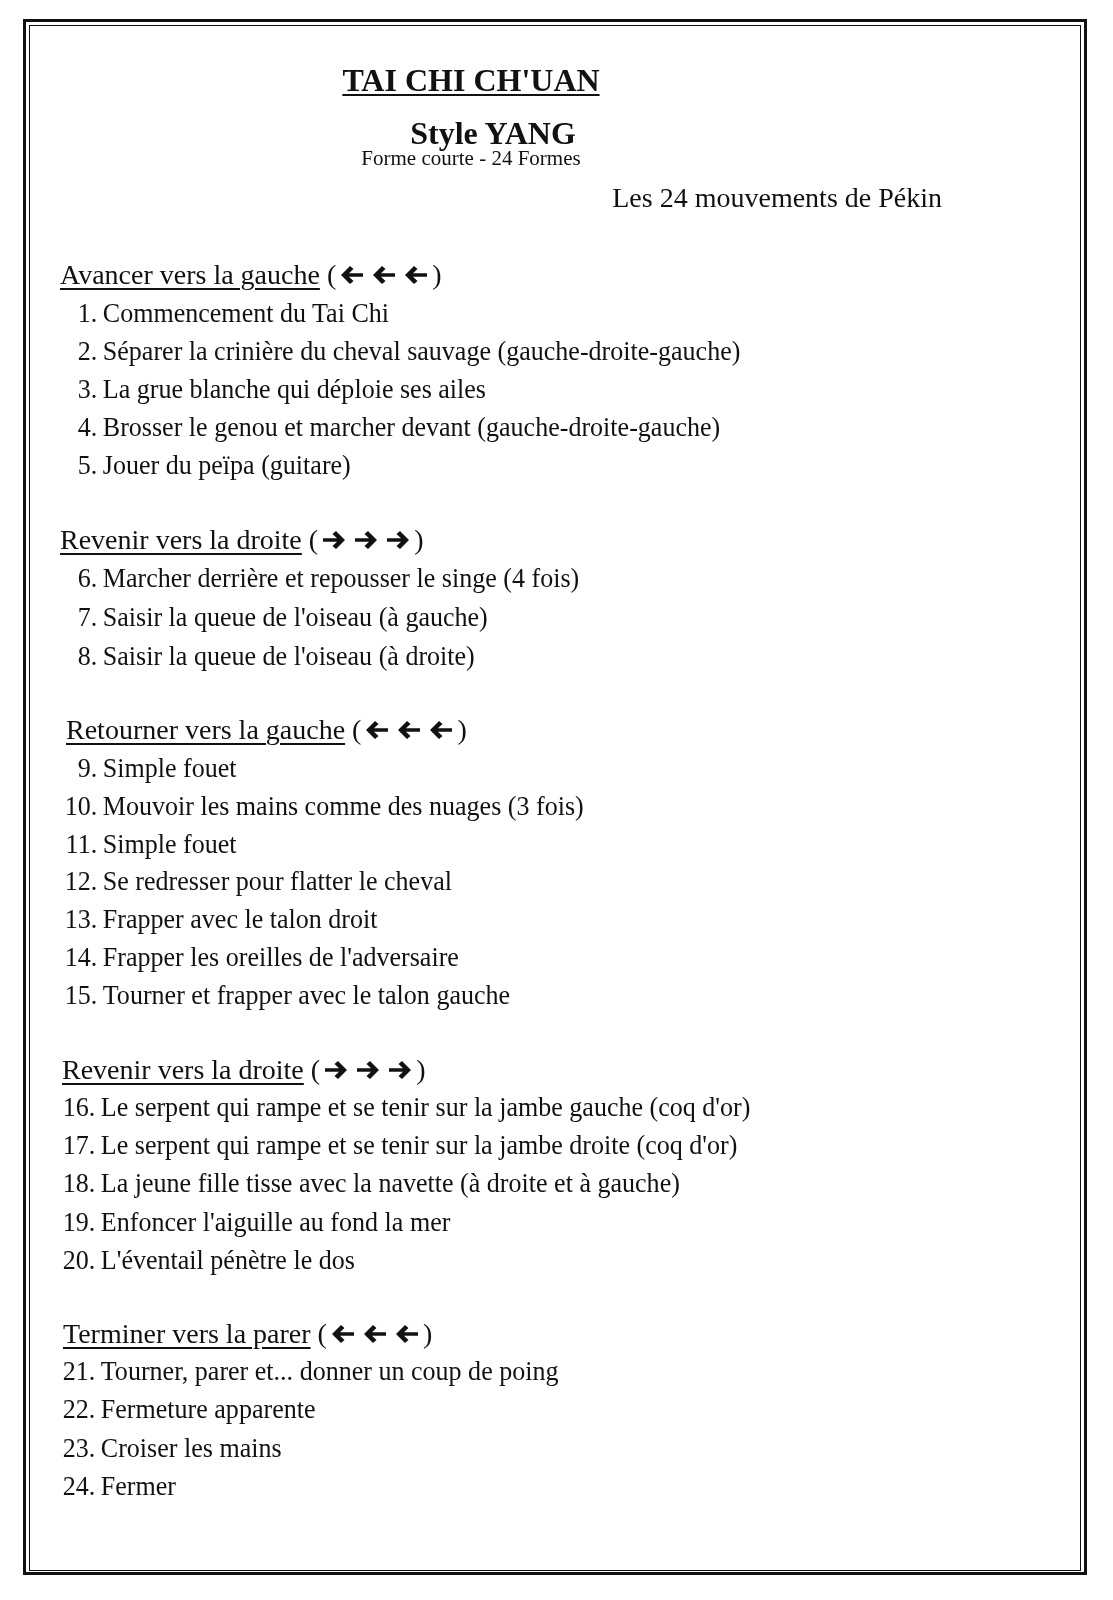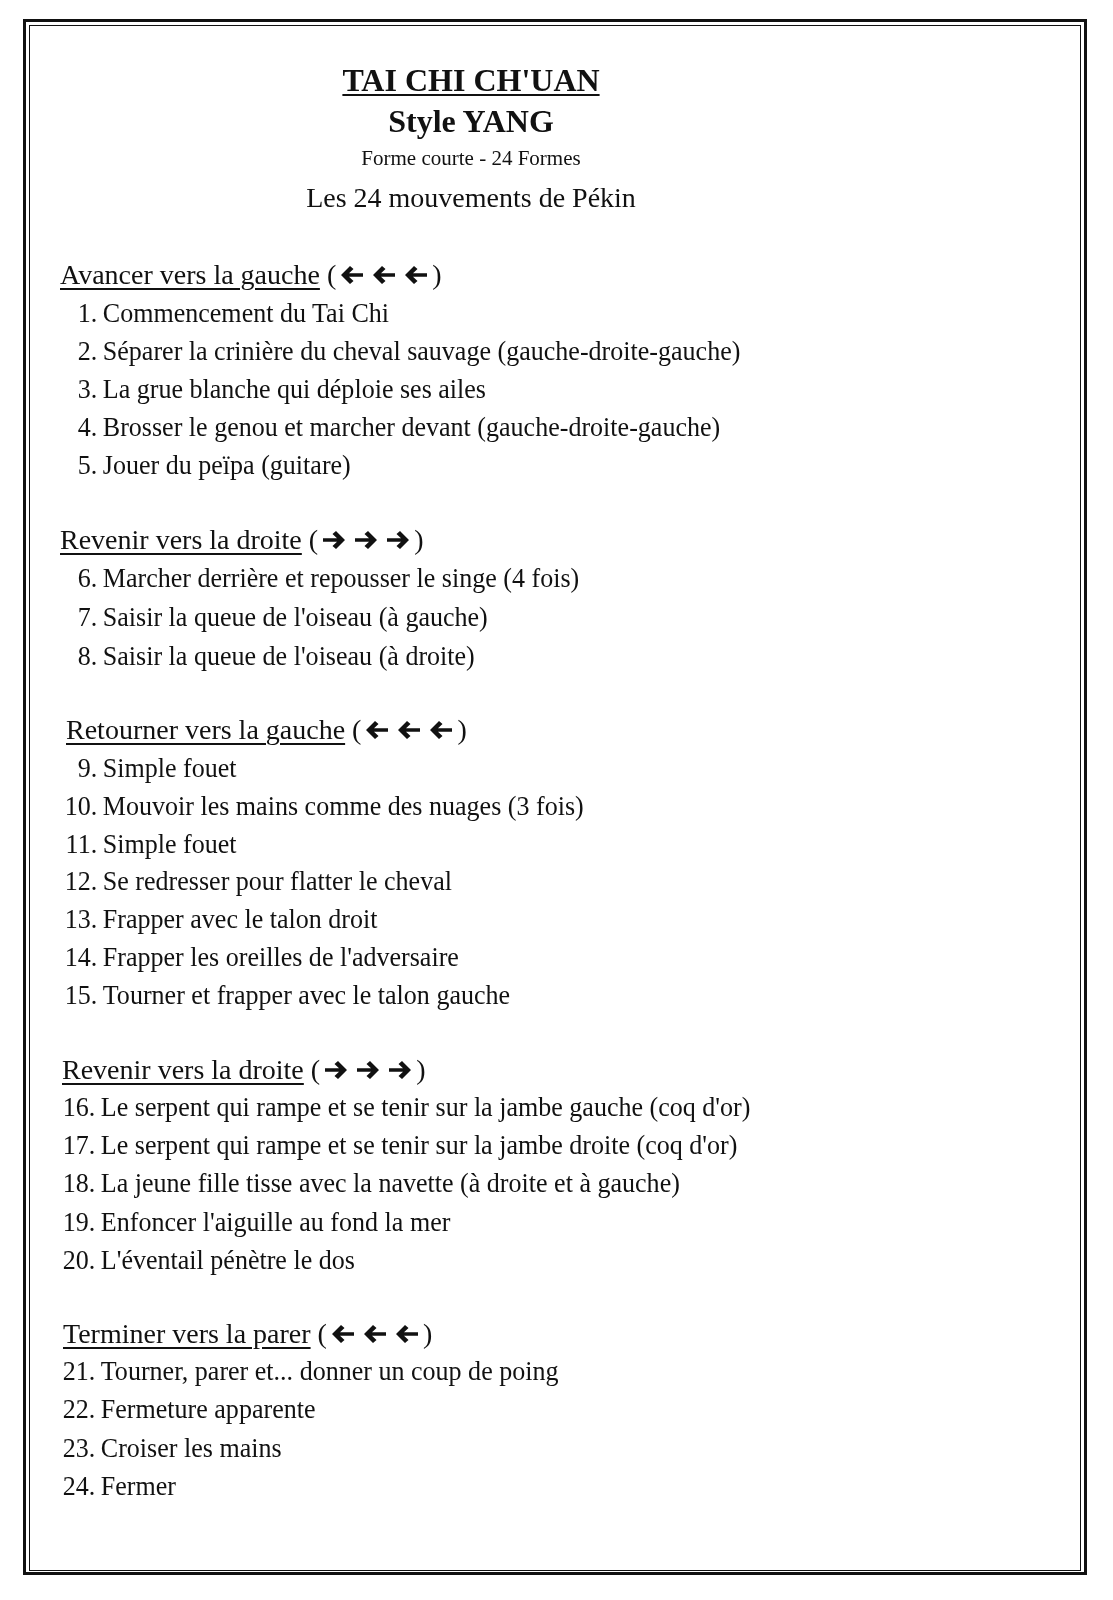--- a/index.html
+++ b/index.html
@@ -42,32 +42,34 @@
   .title {
     top: 62px;
     font-size: 32px;
     font-weight: bold;
     text-decoration: underline;
     text-decoration-thickness: 2px;
     text-underline-offset: 3px;
     letter-spacing: 0px;
   }
   .subtitle {
-    top: 103px;
+    top: 115px;
     font-size: 32px;
     font-weight: bold;
+    padding-left: 22px;
   }
   .subtitle2 {
     top: 146px;
     font-size: 21px;
     font-weight: normal;
   }
   .subtitle3 {
     top: 182px;
     font-size: 28px;
+    text-align: right;
   }
 
   .section {
     position: absolute;
     left: 0;
     width: 1100px;
   }
   .section-head {
     position: absolute;
     white-space: nowrap;

